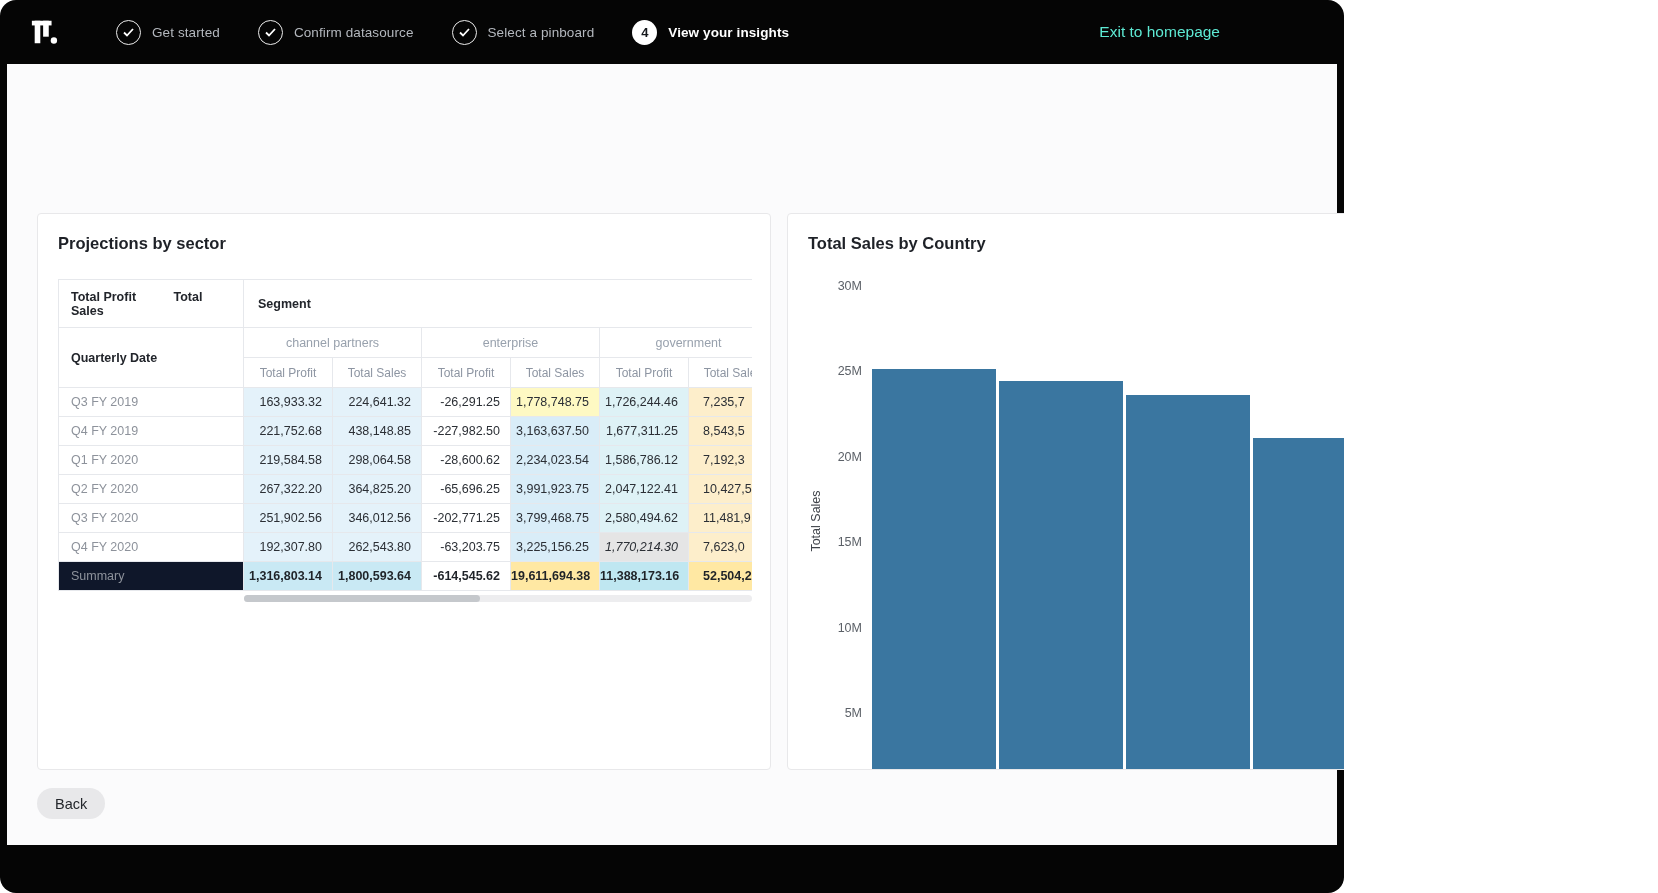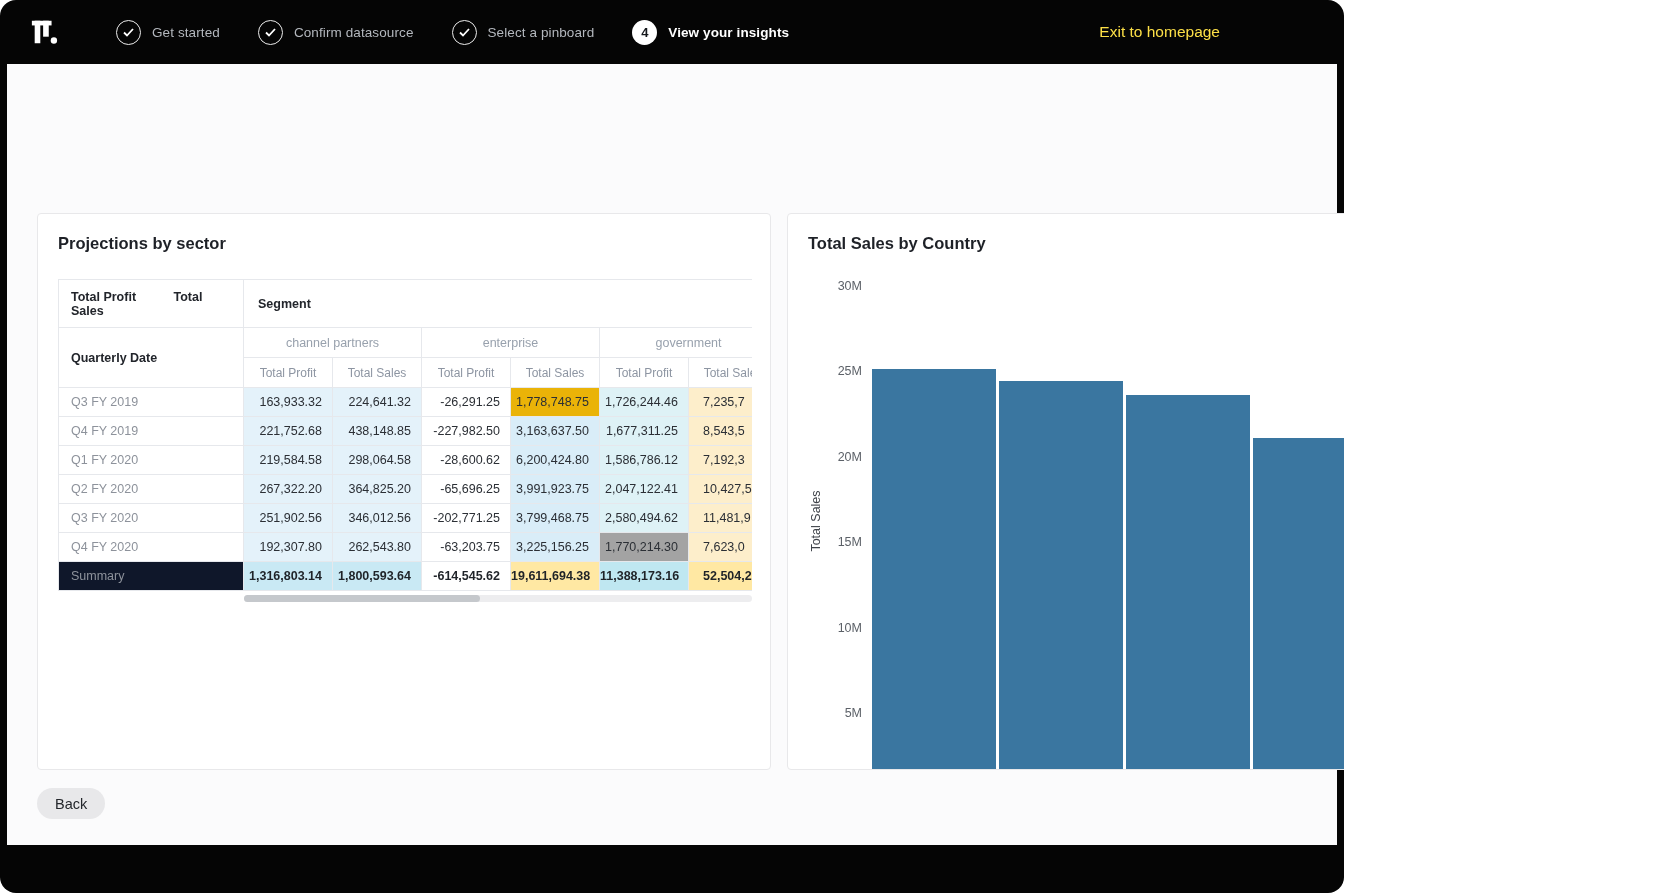--- a/index.html
+++ b/index.html
@@ -10,21 +10,21 @@
   
   .topbar { position:absolute; top:0; left:0; right:0; height:64px; display:flex; align-items:center; padding:0 30px; color:#fff; }
   .logo { width:30px; height:30px; margin-right:56px; flex:none; }
   .steps { display:flex; align-items:center; gap:38px; }
   .step { display:flex; align-items:center; gap:11px; cursor:pointer; }
   .step-circle { width:25px; height:25px; border-radius:50%; display:flex; align-items:center; justify-content:center; flex:none; }
   .step.done .step-circle { border:1.5px solid #ececec; }
   .step.active .step-circle { background:#ffffff; color:#15181c; font-weight:700; font-size:13px; }
   .step-label { font-size:13.5px; color:#b4b8be; letter-spacing:.1px; }
   .step.active .step-label { color:#ffffff; font-weight:700; }
-  .exit { margin-left:auto; margin-right:94px; font-size:15.5px; color:#fde047; cursor:pointer; }
+  .exit { margin-left:auto; margin-right:94px; font-size:15.5px; color:#5eead4; cursor:pointer; }
 
   
   .content { position:absolute; top:64px; left:7px; right:7px; height:781px; background:#fbfbfc; }
 
   .page-title { position:absolute; left:44px; top:32px; font-size:30px; font-weight:700; color:#1d2026; letter-spacing:.2px; }
 
   .follow-btn { position:absolute; left:1404px; top:33px; width:88px; height:35px; background:#2770ef; border:none; border-radius:18px; color:#fff; font-size:14.5px; font-weight:600; cursor:pointer; }
   .cursor-icon { position:absolute; left:1473px; top:45px; width:28px; height:28px; z-index:5; pointer-events:none; }
 
   .card { position:absolute; background:#ffffff; border:1px solid #e8e8ea; border-radius:4px; }
@@ -158,39 +158,39 @@
               <th class="sub">Total Profit</th>
               <th class="sub">Total Sales</th>
             </tr>
           </thead>
           <tbody>
               <tr>
                 <td class="rowlabel">Q3 FY 2019</td>
                 <td class="val" style="background: rgb(228, 242, 250);">163,933.32</td>
                 <td class="val" style="background: rgb(228, 242, 250);">224,641.32</td>
                 <td class="val" style="background: rgb(255, 255, 255);">-26,291.25</td>
-                <td class="val" style="background: #eab308;">1,778,748.75</td>
+                <td class="val" style="background: #fef9c3;">1,778,748.75</td>
                 <td class="val" style="background: rgb(222, 242, 246);">1,726,244.46</td>
                 <td class="val clipped" style="background: rgb(253, 238, 203);">7,235,7</td>
               </tr>
               <tr>
                 <td class="rowlabel">Q4 FY 2019</td>
                 <td class="val" style="background: rgb(228, 242, 250);">221,752.68</td>
                 <td class="val" style="background: rgb(228, 242, 250);">438,148.85</td>
                 <td class="val" style="background: rgb(255, 255, 255);">-227,982.50</td>
                 <td class="val" style="background: rgb(217, 237, 248);">3,163,637.50</td>
                 <td class="val" style="background: rgb(222, 242, 246);">1,677,311.25</td>
                 <td class="val clipped" style="background: rgb(253, 238, 203);">8,543,5</td>
               </tr>
               <tr>
                 <td class="rowlabel">Q1 FY 2020</td>
                 <td class="val" style="background: rgb(228, 242, 250);">219,584.58</td>
                 <td class="val" style="background: rgb(228, 242, 250);">298,064.58</td>
                 <td class="val" style="background: rgb(255, 255, 255);">-28,600.62</td>
-                <td class="val" style="background: rgb(217, 237, 248);">6,200,424.80</td>
+                <td class="val" style="background: rgb(217, 237, 248);">2,234,023.54</td>
                 <td class="val" style="background: rgb(222, 242, 246);">1,586,786.12</td>
                 <td class="val clipped" style="background: rgb(253, 238, 203);">7,192,3</td>
               </tr>
               <tr>
                 <td class="rowlabel">Q2 FY 2020</td>
                 <td class="val" style="background: rgb(228, 242, 250);">267,322.20</td>
                 <td class="val" style="background: rgb(228, 242, 250);">364,825.20</td>
                 <td class="val" style="background: rgb(255, 255, 255);">-65,696.25</td>
                 <td class="val" style="background: rgb(217, 237, 248);">3,991,923.75</td>
                 <td class="val" style="background: rgb(222, 242, 246);">2,047,122.41</td>
@@ -204,21 +204,21 @@
                 <td class="val" style="background: rgb(217, 237, 248);">3,799,468.75</td>
                 <td class="val" style="background: rgb(222, 242, 246);">2,580,494.62</td>
                 <td class="val clipped" style="background: rgb(253, 238, 203);">11,481,9</td>
               </tr>
               <tr>
                 <td class="rowlabel">Q4 FY 2020</td>
                 <td class="val" style="background: rgb(228, 242, 250);">192,307.80</td>
                 <td class="val" style="background: rgb(228, 242, 250);">262,543.80</td>
                 <td class="val" style="background: rgb(255, 255, 255);">-63,203.75</td>
                 <td class="val" style="background: rgb(217, 237, 248);">3,225,156.25</td>
-                <td class="val" style="background: #a3a3a3;">1,770,214.30</td>
+                <td class="val" style="background: #e5e5e5; font-style: italic;">1,770,214.30</td>
                 <td class="val clipped" style="background: rgb(253, 238, 203);">7,623,0</td>
               </tr>
               <tr>
                 <td class="rowlabel sumlab">Summary</td>
                 <td class="val sum" style="background: rgb(201, 233, 244);">1,316,803.14</td>
                 <td class="val sum" style="background: rgb(201, 233, 244);">1,800,593.64</td>
                 <td class="val sum" style="background: rgb(255, 255, 255);">-614,545.62</td>
                 <td class="val sum" style="background: rgb(255, 232, 163);">19,611,694.38</td>
                 <td class="val sum" style="background: rgb(191, 231, 241);">11,388,173.16</td>
                 <td class="val sum clipped" style="background: rgb(255, 232, 163);">52,504,2</td>

